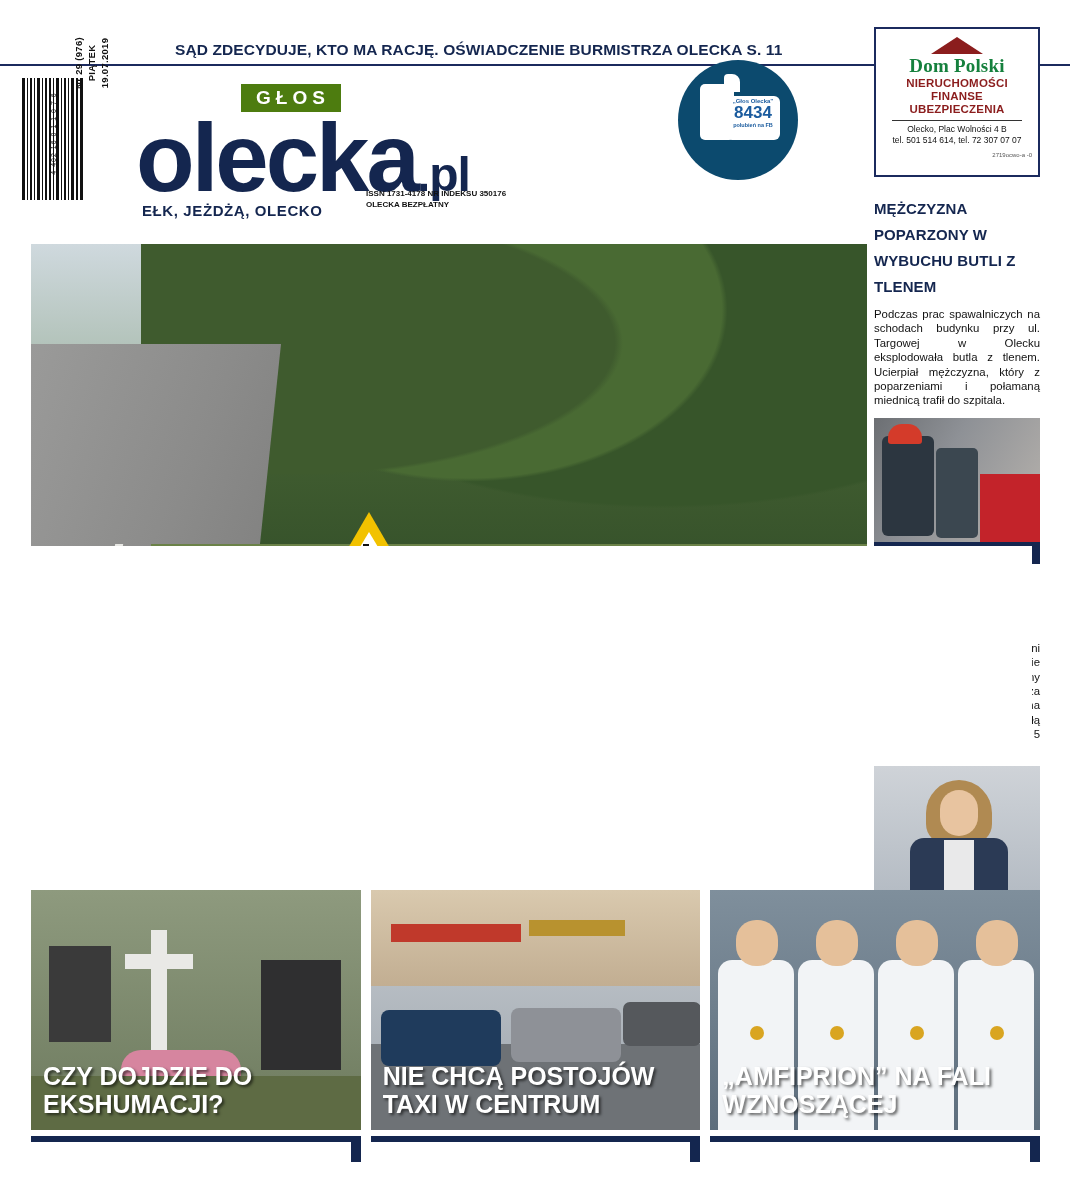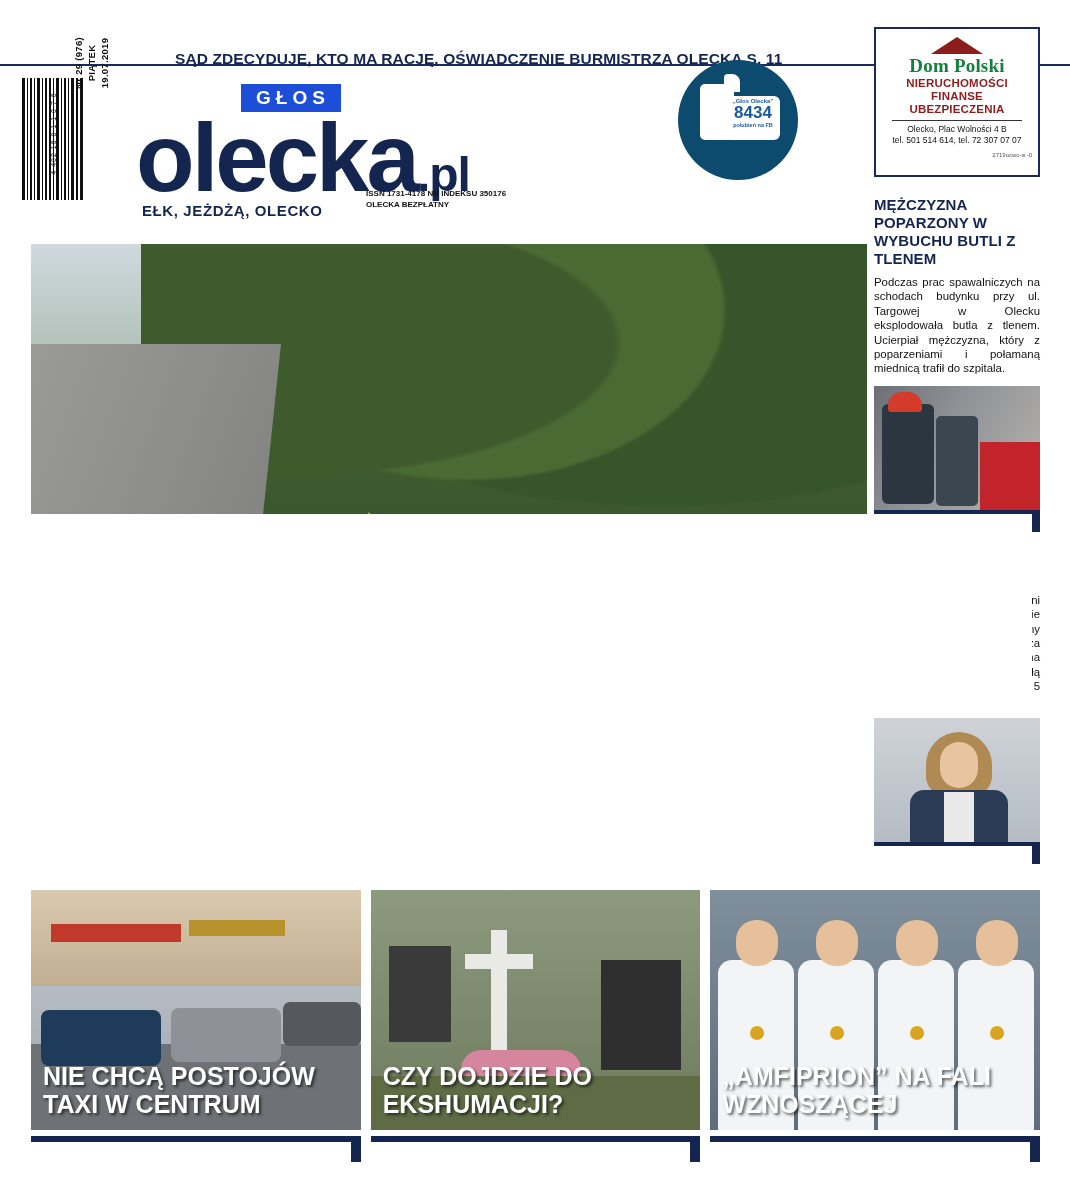--- a/index.html
+++ b/index.html
@@ -19,21 +19,21 @@
   
   .top-banner {
     position: absolute;
     left: 0; top: 0;
     width: 1070px; height: 66px;
     background: #ffffff;
     border-bottom: 2px solid #1b2a5e;
   }
   .top-banner-text {
     position: absolute;
-    left: 175px; top: 50px;
+    left: 175px; top: 41px;
     font-size: 15.5px;
     font-weight: bold;
     color: #14264f;
     letter-spacing: 0.1px;
   }
   .top-banner-text .pg { color: #14264f; }
 
   
   .ad-box {
     position: absolute;
@@ -115,21 +115,21 @@
 
   
   .masthead {
     position: absolute;
     left: 136px; top: 84px;
     width: 560px;
   }
   .glos-badge {
     position: absolute;
     left: 105px; top: 0px;
-    background: #1d4ed8;
+    background: #4d7c0f;
     color: #fff;
     font-size: 19px;
     font-weight: bold;
     letter-spacing: 5px;
     padding: 3px 11px 3px 15px;
   }
   .olecka {
     position: absolute;
     left: 0px; top: 26px;
     font-size: 96px;
@@ -322,21 +322,21 @@
     color: #111;
     line-height: 22px;
     font-weight: bold;
   }
   .lead .pg { font-weight: bold; }
 
   
   .right-col { position: absolute; left: 874px; top: 196px; width: 166px; }
   .rc-head {
     font-size: 15px; font-weight: bold; color: #14264f;
-    line-height: 18px; letter-spacing: .1px; margin-bottom: 7px;
+    line-height: 26px; letter-spacing: .1px; margin-bottom: 7px;
   }
   .rc-body {
     font-size: 11.4px; color: #111; line-height: 14.4px; text-align: justify;
   }
   .rc-photo {
     width: 166px; height: 124px; margin-top: 10px; position: relative; overflow: hidden;
     background: #8b8d8f;
   }
   .rc-photo-1 {
     background: linear-gradient(120deg,#6c6f73 0%, #8e9196 40%, #b9b4ae 100%);
@@ -579,50 +579,50 @@
         <span class="arrow"></span>
         <span class="page">s. 12</span>
       </div>
     </div>
 
   </div>
 
   <div class="cards">
 
     <div class="card">
+      <div class="card-photo cp1">
+        <div class="stone1"></div>
+        <div class="cross"></div>
+        <div class="flowers"></div>
+        <div class="stone2"></div>
+        <div class="grass"></div>
+      </div>
+      <div class="card-title">CZY DOJDZIE DO EKSHUMACJI?</div>
+      <div class="card-strip">
+        <span class="label">NA SYGNALE</span>
+        <span class="arrow"></span>
+        <span class="page">s. 15</span>
+      </div>
+    </div>
+
+    <div class="card">
       <div class="card-photo cp2">
         <div class="bldg"></div>
         <div class="shop"></div>
         <div class="shop2"></div>
         <div class="road"></div>
         <div class="car1"></div>
         <div class="car2"></div>
         <div class="car3"></div>
       </div>
       <div class="card-title">NIE CHCĄ POSTOJÓW TAXI W CENTRUM</div>
       <div class="card-strip">
         <span class="label">OLECKO</span>
         <span class="arrow"></span>
         <span class="page">s. 13</span>
-      </div>
-    </div>
-
-    <div class="card">
-      <div class="card-photo cp1">
-        <div class="stone1"></div>
-        <div class="cross"></div>
-        <div class="flowers"></div>
-        <div class="stone2"></div>
-        <div class="grass"></div>
-      </div>
-      <div class="card-title">CZY DOJDZIE DO EKSHUMACJI?</div>
-      <div class="card-strip">
-        <span class="label">NA SYGNALE</span>
-        <span class="arrow"></span>
-        <span class="page">s. 15</span>
       </div>
     </div>
 
     <div class="card">
       <div class="card-photo cp3">
         <div class="boy b1"></div>
         <div class="boy b2"></div>
         <div class="boy b3"></div>
         <div class="boy b4"></div>
         <div class="medal" style="left:40px;"></div>

